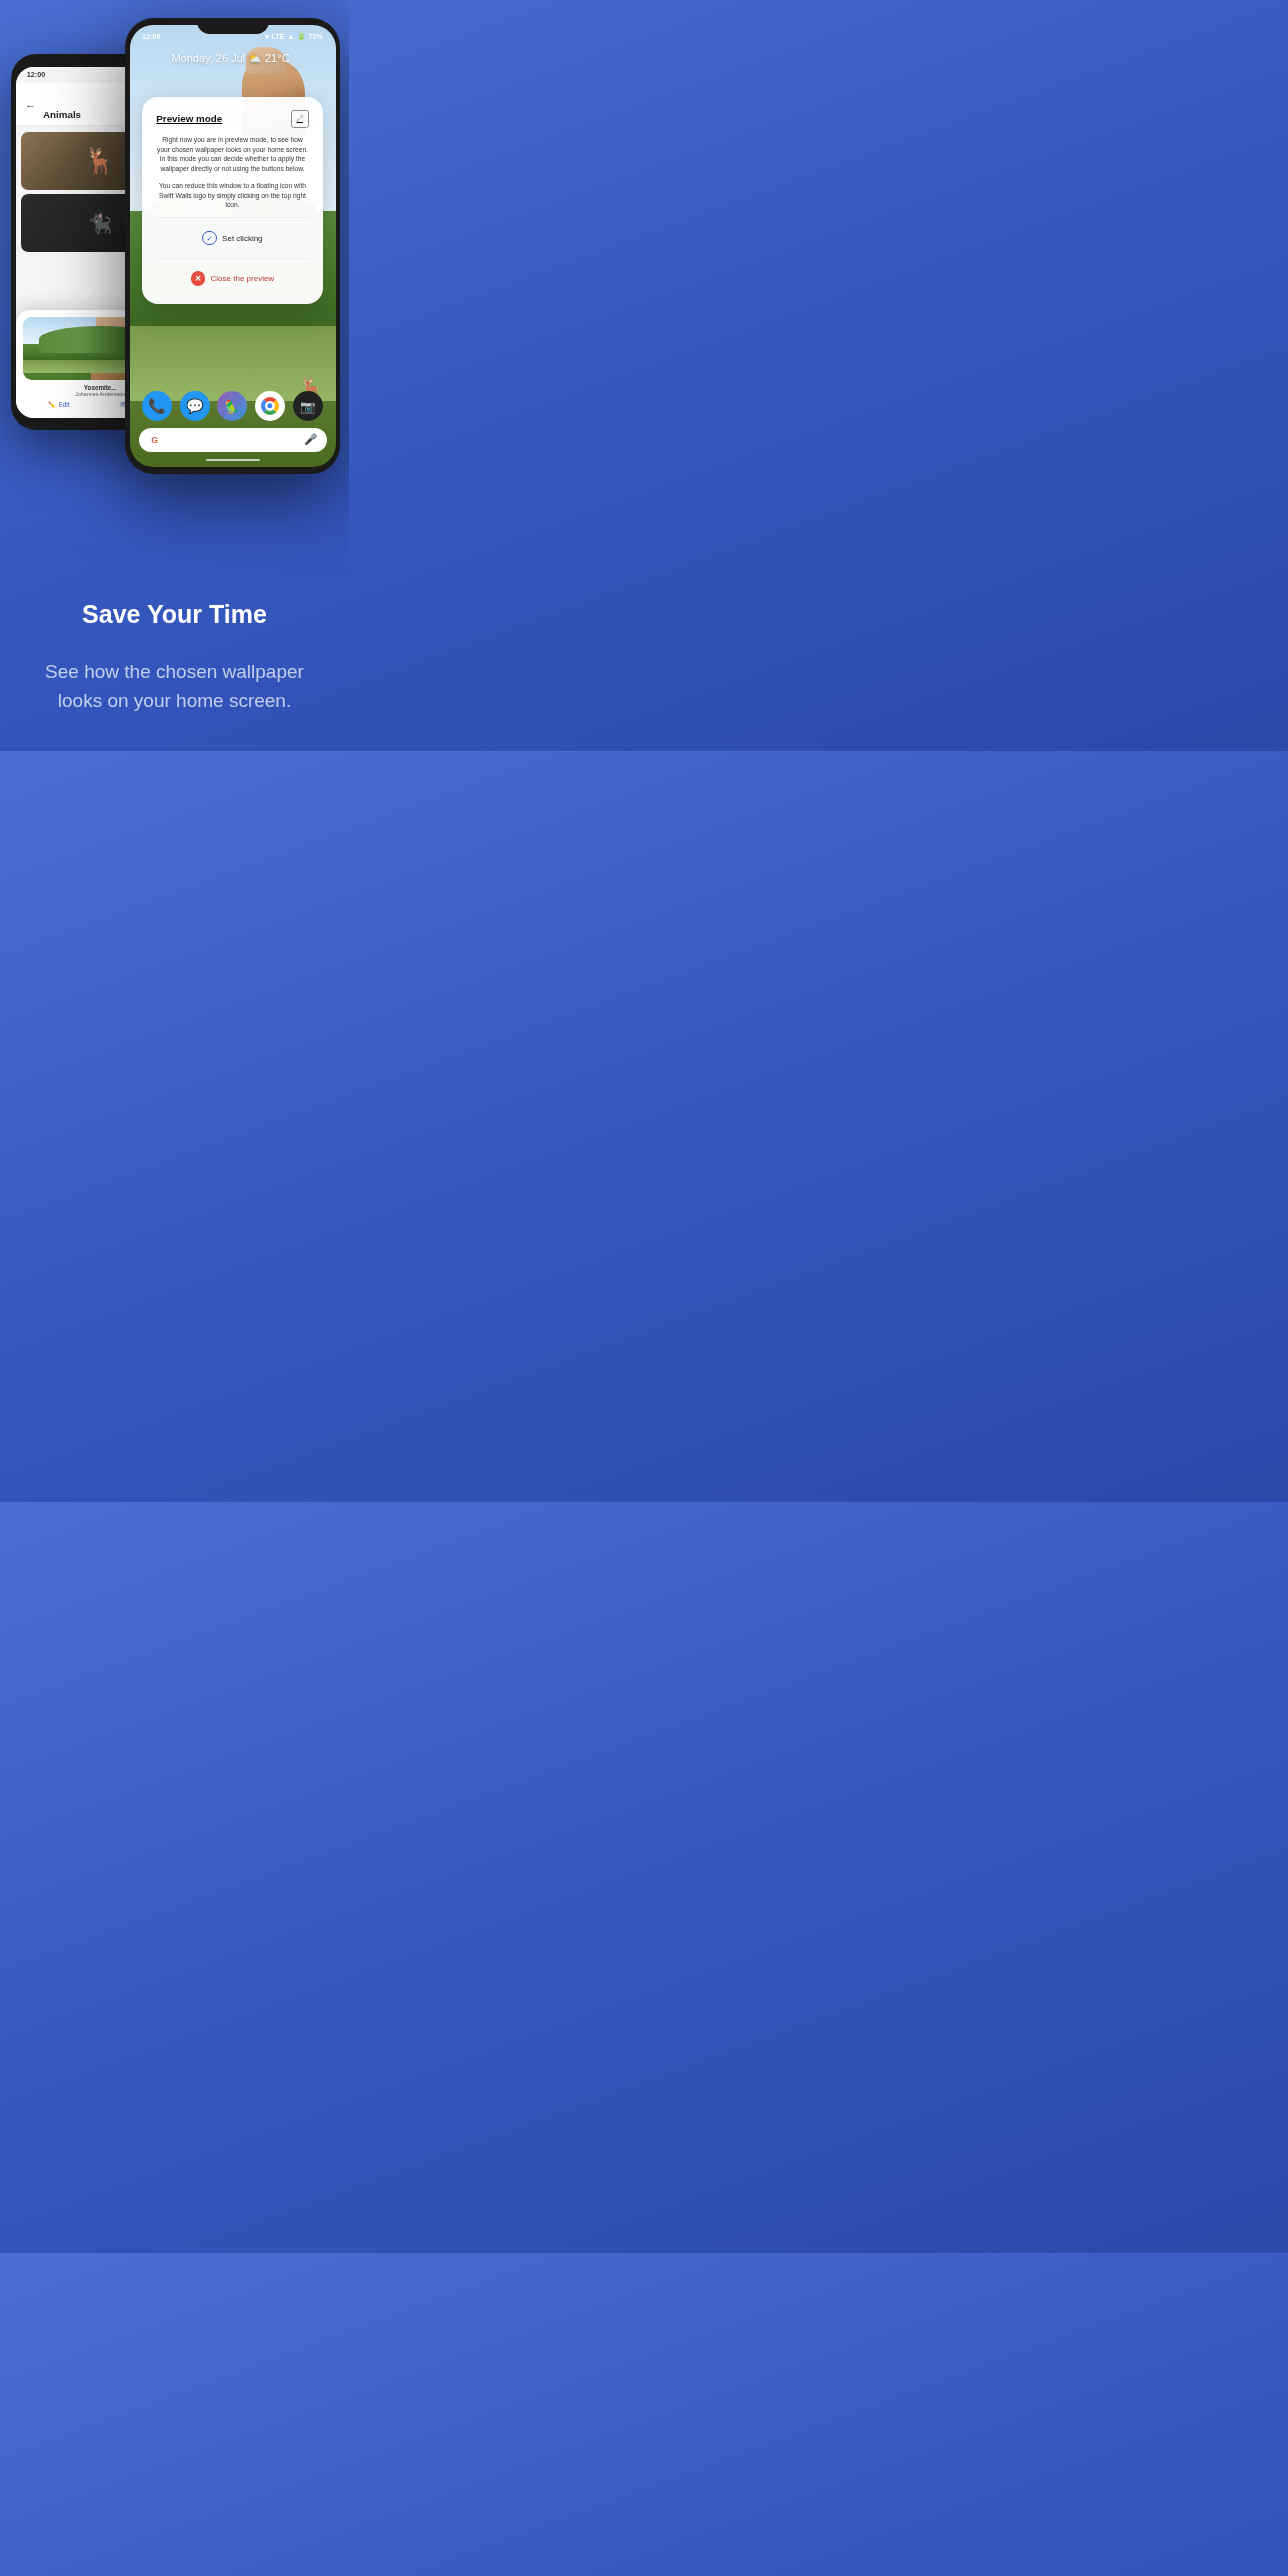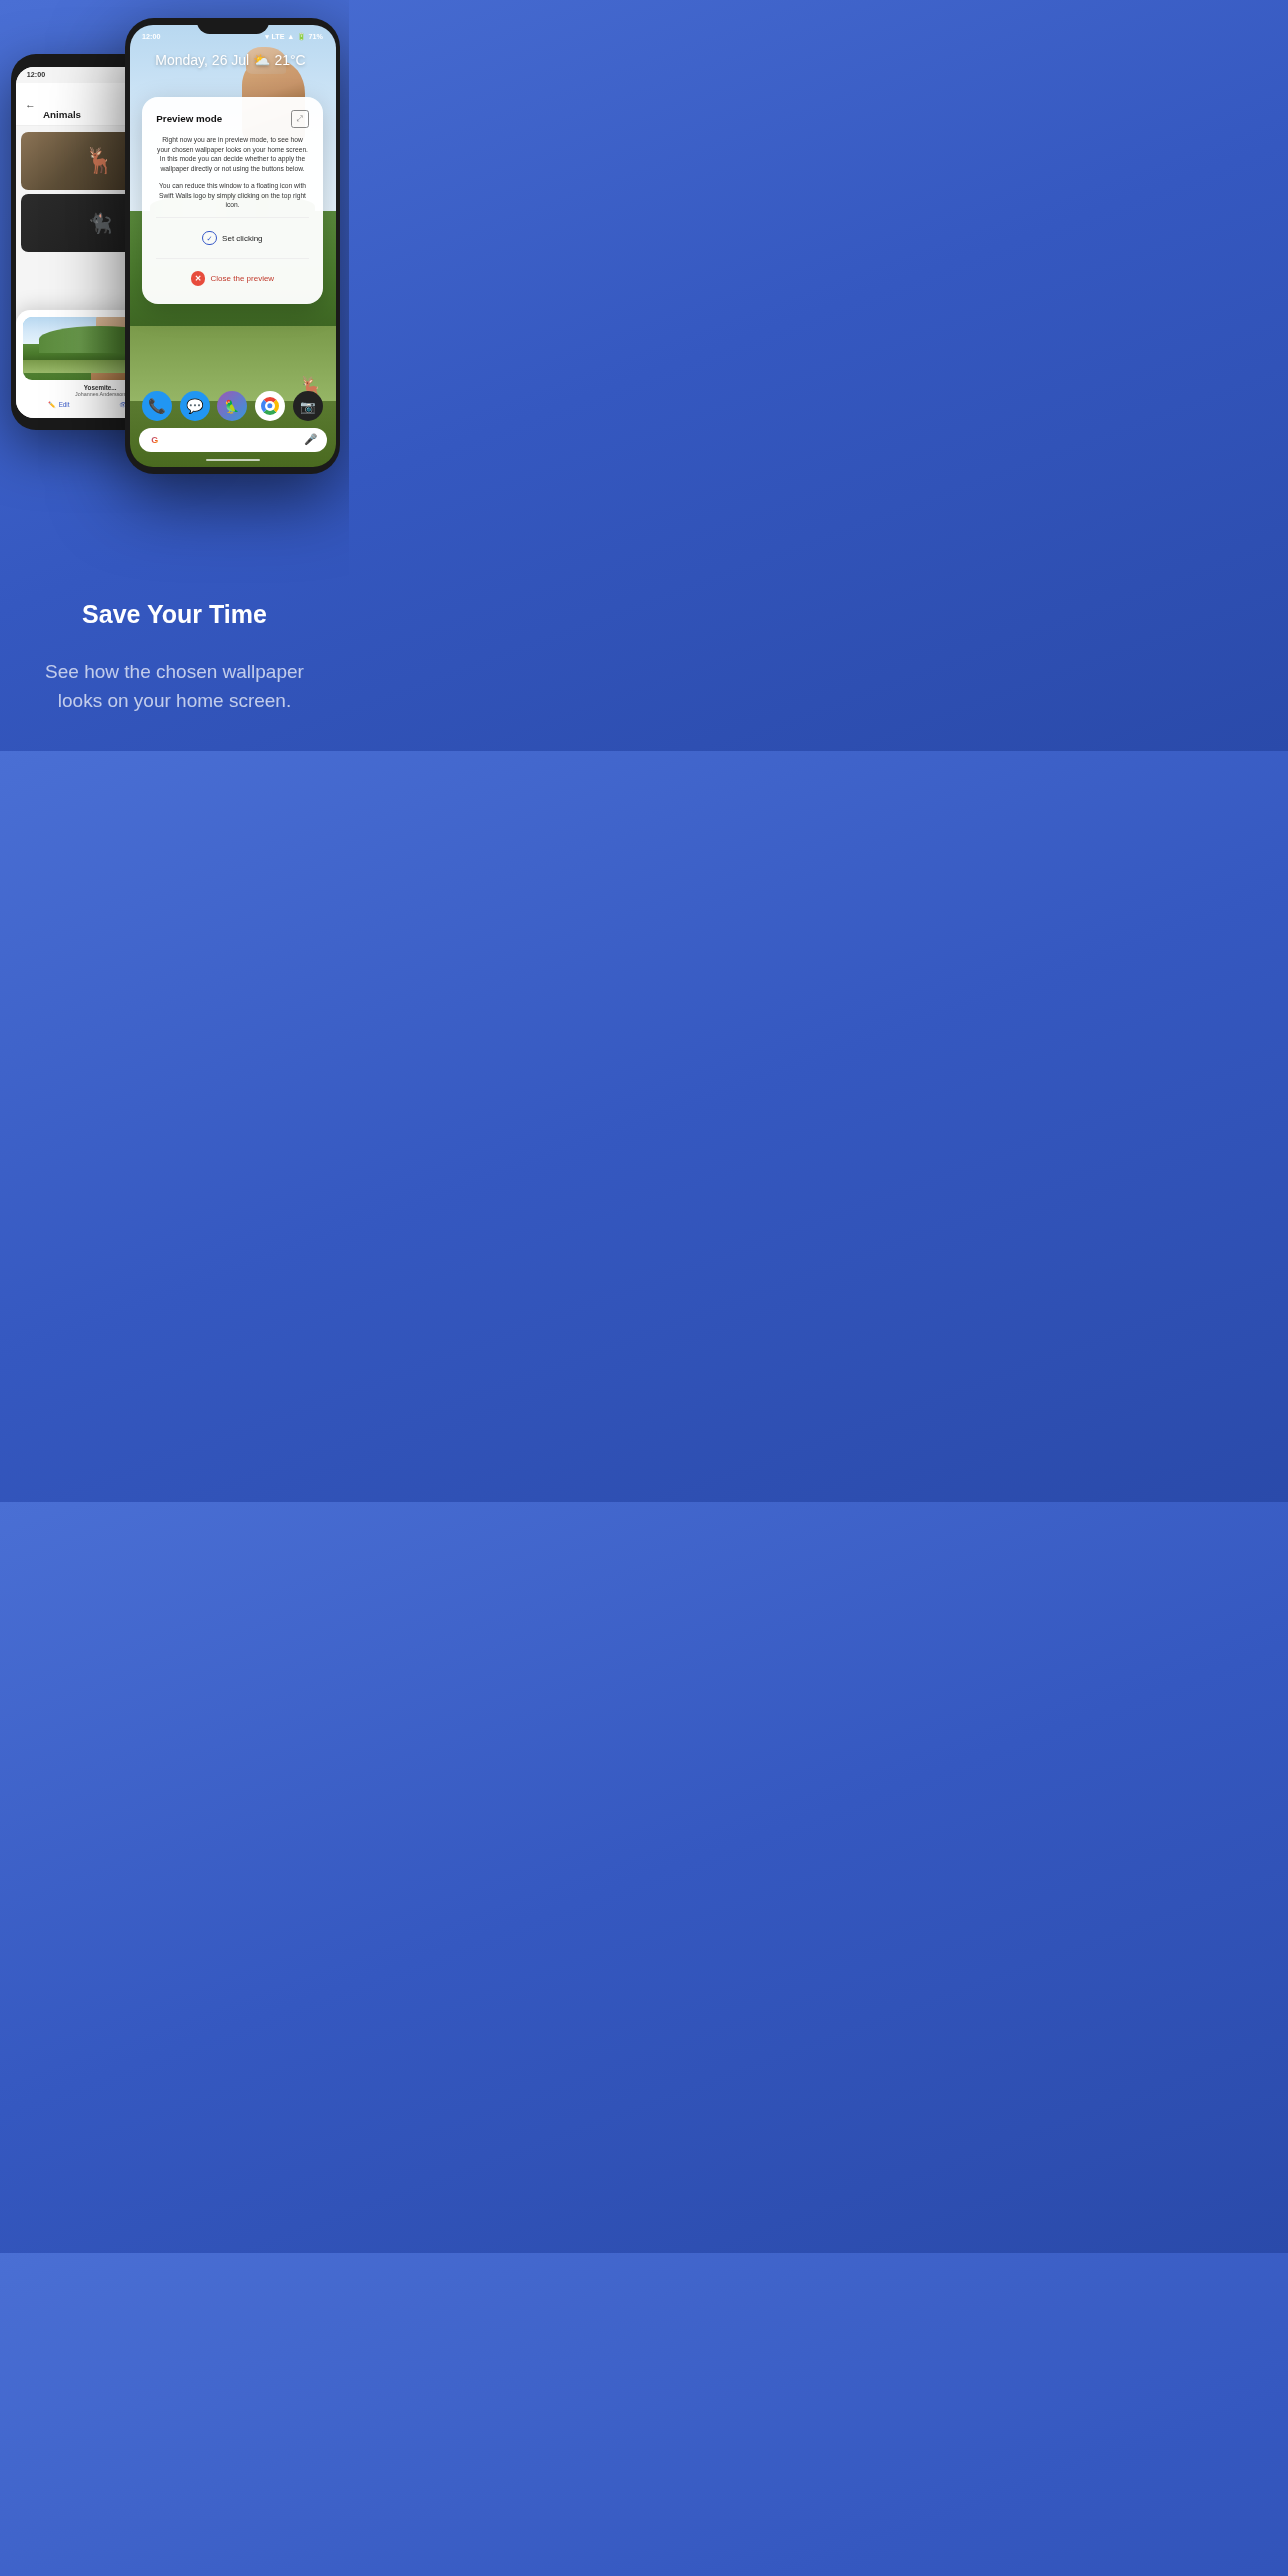--- a/index.html
+++ b/index.html
@@ -307,21 +307,21 @@
     }
 
     
     .wallpaper-date {
       position: absolute;
       top: 27px;
       left: 0;
       right: 4px;
       text-align: center;
       color: #fff;
-      font-size: 14px;
+      font-size: 11px;
       font-weight: 400;
       text-shadow: 0 0.9px 3.6px rgba(0,0,0,0.3);
       z-index: 3;
     }
 
     
     .preview-dialog {
       position: absolute;
       top: 72px;
       left: 12.5px;
@@ -331,20 +331,21 @@
       padding: 12.5px 14.3px;
       z-index: 6;
       box-shadow: 0 7.2px 27px rgba(0,0,0,0.2);
     }
 
     .dialog-header {
       display: flex;
       justify-content: space-between;
       align-items: center;
       margin-bottom: 7.2px;
+      text-decoration: underline;
     }
 
     .dialog-title {
       font-size: 9.8px;
       font-weight: 700;
       color: #111;
     }
 
     .dialog-expand-icon {
       width: 18px;

